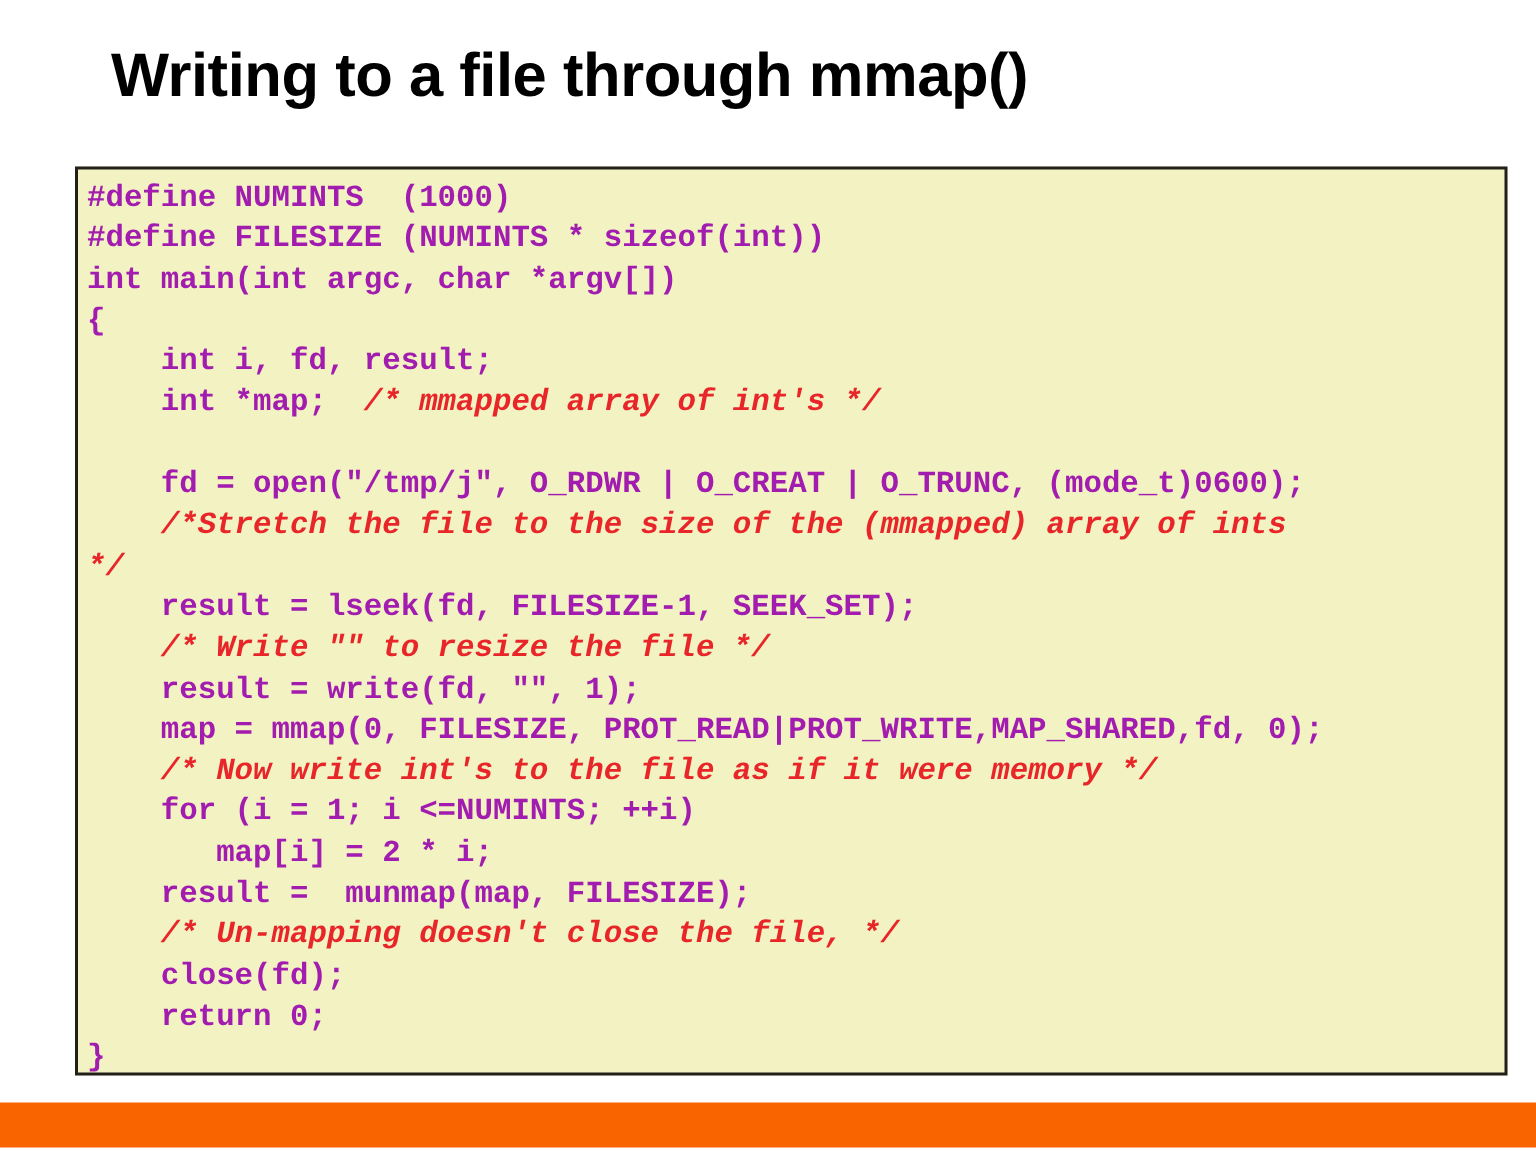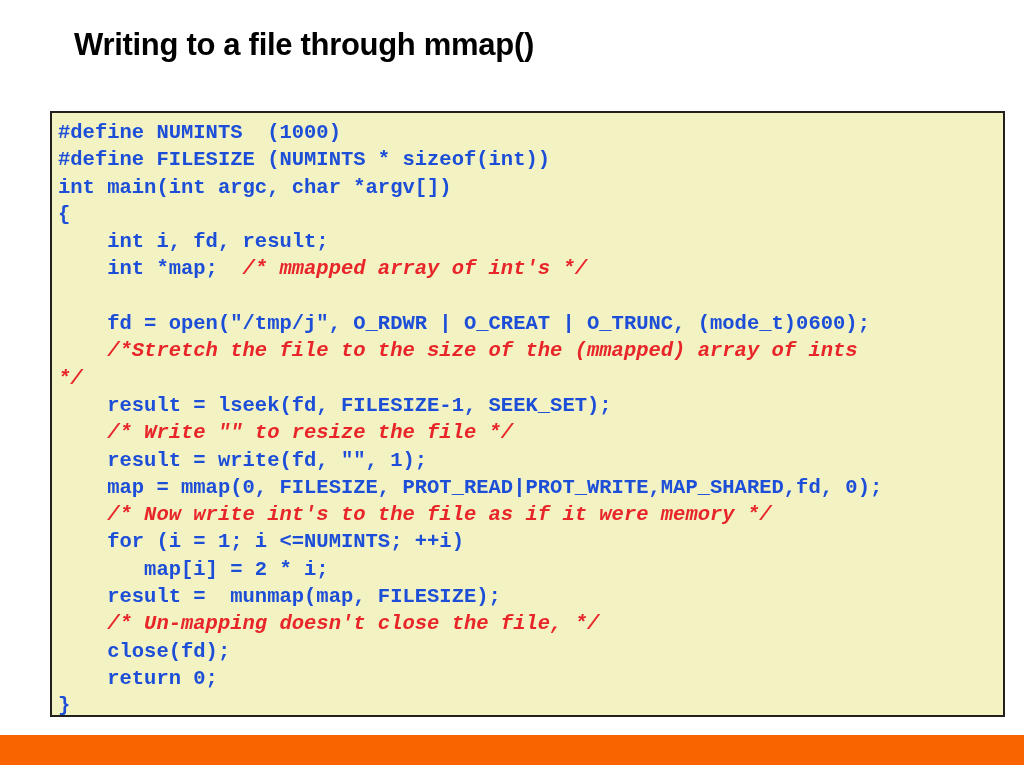--- a/index.html
+++ b/index.html
@@ -16,21 +16,21 @@
     font-family: "Liberation Sans", sans-serif;
   }
 
   
   #slide-title {
     position: absolute;
     left: 74px;
     top: 28px;
     width: 900px;
     font-family: "Liberation Sans", sans-serif;
-    font-size: 31px;
+    font-size: 41px;
     font-weight: bold;
     line-height: 1.08;
     color: #000000;
     letter-spacing: -0.3px;
     white-space: nowrap;
   }
 
   
   #code-box {
     position: absolute;
@@ -61,21 +61,21 @@
   .code-line {
     display: block;
     min-height: 27.3px;
     white-space: pre;
   }
   .code-line.blank {
     height: 27.3px;
   }
 
   
-  .tok-code    { color: #1d4ed8; }
+  .tok-code    { color: #a21caf; }
   .tok-comment { color: #E8262A; font-style: italic; }
 
   
   #footer-bar {
     position: absolute;
     left: 0;
     top: 735px;
     width: 1024px;
     height: 30px;
     background: #FA6400;

